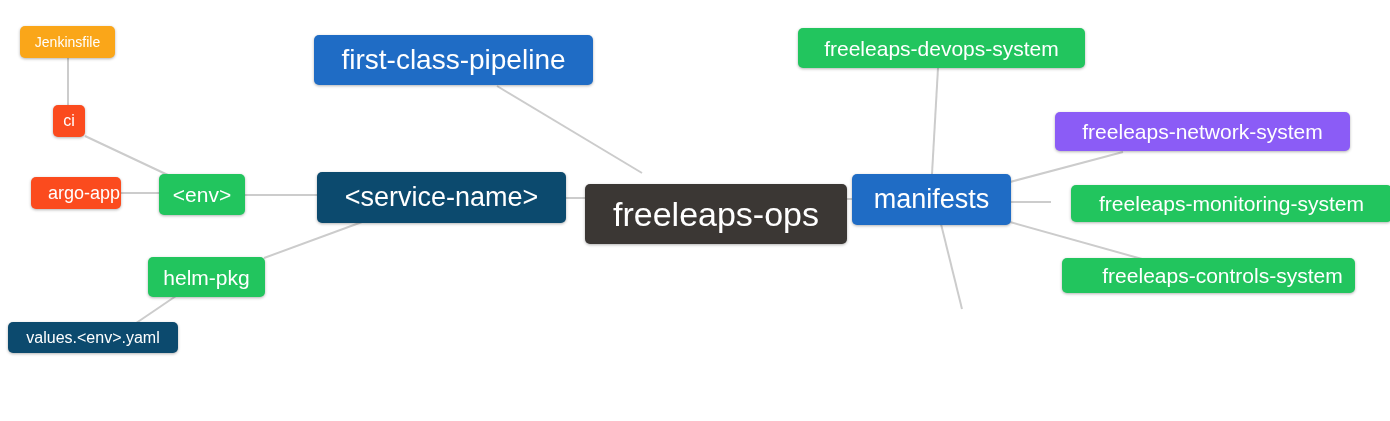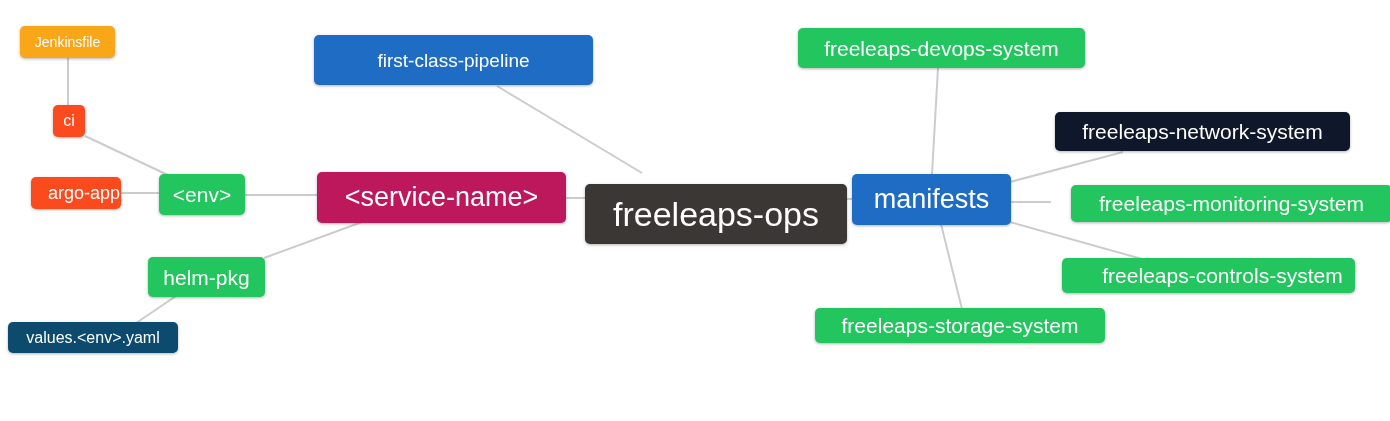--- a/index.html
+++ b/index.html
@@ -59,28 +59,27 @@
       <line x1="176" y1="296" x2="120" y2="334" stroke="#CCCCCC" stroke-width="2"></line>
       <line x1="844" y1="199" x2="856" y2="199" stroke="#CCCCCC" stroke-width="2"></line>
       <line x1="938" y1="68" x2="932" y2="174" stroke="#CCCCCC" stroke-width="2"></line>
       <line x1="1010" y1="182" x2="1123" y2="152" stroke="#CCCCCC" stroke-width="2"></line>
       <line x1="1010" y1="202" x2="1051" y2="202" stroke="#CCCCCC" stroke-width="2"></line>
       <line x1="1010" y1="222" x2="1142" y2="259" stroke="#CCCCCC" stroke-width="2"></line>
       <line x1="941" y1="224" x2="962" y2="309" stroke="#CCCCCC" stroke-width="2"></line>
     </svg>
   <div class="node-layer">
       <div class="node" style="left: 585px; top: 184px; width: 262px; height: 60px; font-size: 34px; background: rgb(59, 55, 52);">freeleaps-ops</div>
-      <div class="node" style="left: 314px; top: 35px; width: 279px; height: 50px; font-size: 19px; background: rgb(31, 108, 197);">first-class-pipeline</div>
-      <div class="node" style="left: 317px; top: 172px; width: 249px; height: 51px; font-size: 27px; background: #be185d;">&lt;service-name&gt;</div>
+      <div class="node" style="left: 314px; top: 35px; width: 279px; height: 50px; font-size: 28px; background: rgb(31, 108, 197);">first-class-pipeline</div>
+      <div class="node" style="left: 317px; top: 172px; width: 249px; height: 51px; font-size: 27px; background: #0c4a6e;">&lt;service-name&gt;</div>
       <div class="node" style="left: 852px; top: 174px; width: 159px; height: 51px; font-size: 27px; background: rgb(31, 108, 197);">manifests</div>
       <div class="node" style="left: 159px; top: 174px; width: 86px; height: 41px; font-size: 21px; background: rgb(34, 197, 94);">&lt;env&gt;</div>
       <div class="node" style="left: 148px; top: 257px; width: 117px; height: 40px; font-size: 21px; background: rgb(34, 197, 94);">helm-pkg</div>
       <div class="node" style="left: 53px; top: 105px; width: 32px; height: 32px; font-size: 16px; background: rgb(251, 75, 30);">ci</div>
       <div class="node" style="left: 31px; top: 177px; width: 90px; height: 32px; font-size: 18px; background: rgb(251, 75, 30); padding-left: 16px;">argo-app</div>
       <div class="node" style="left: 8px; top: 322px; width: 170px; height: 31px; font-size: 16px; background: #0c4a6e;">values.&lt;env&gt;.yaml</div>
       <div class="node" style="left: 20px; top: 26px; width: 95px; height: 32px; font-size: 14px; background: rgb(250, 166, 25);">Jenkinsfile</div>
       <div class="node" style="left: 798px; top: 28px; width: 287px; height: 40px; font-size: 21px; background: rgb(34, 197, 94);">freeleaps-devops-system</div>
-      <div class="node" style="left: 1055px; top: 112px; width: 295px; height: 39px; font-size: 21px; background: #0f172a;">freeleaps-network-system</div>
+      <div class="node" style="left: 1055px; top: 112px; width: 295px; height: 39px; font-size: 21px; background: #8b5cf6;">freeleaps-network-system</div>
       <div class="node" style="left: 1051px; top: 185px; width: 321px; height: 37px; font-size: 21px; background: rgb(34, 197, 94); margin-left: 20px;">freeleaps-monitoring-system</div>
       <div class="node" style="left: 1062px; top: 258px; width: 293px; height: 35px; font-size: 21px; background: rgb(34, 197, 94); padding-left: 28px;">freeleaps-controls-system</div>
-      <div class="node" style="left: 815px; top: 308px; width: 290px; height: 35px; font-size: 21px; background: rgb(34, 197, 94);">freeleaps-storage-system</div>
     </div>
 </div>
 
 </body></html>

